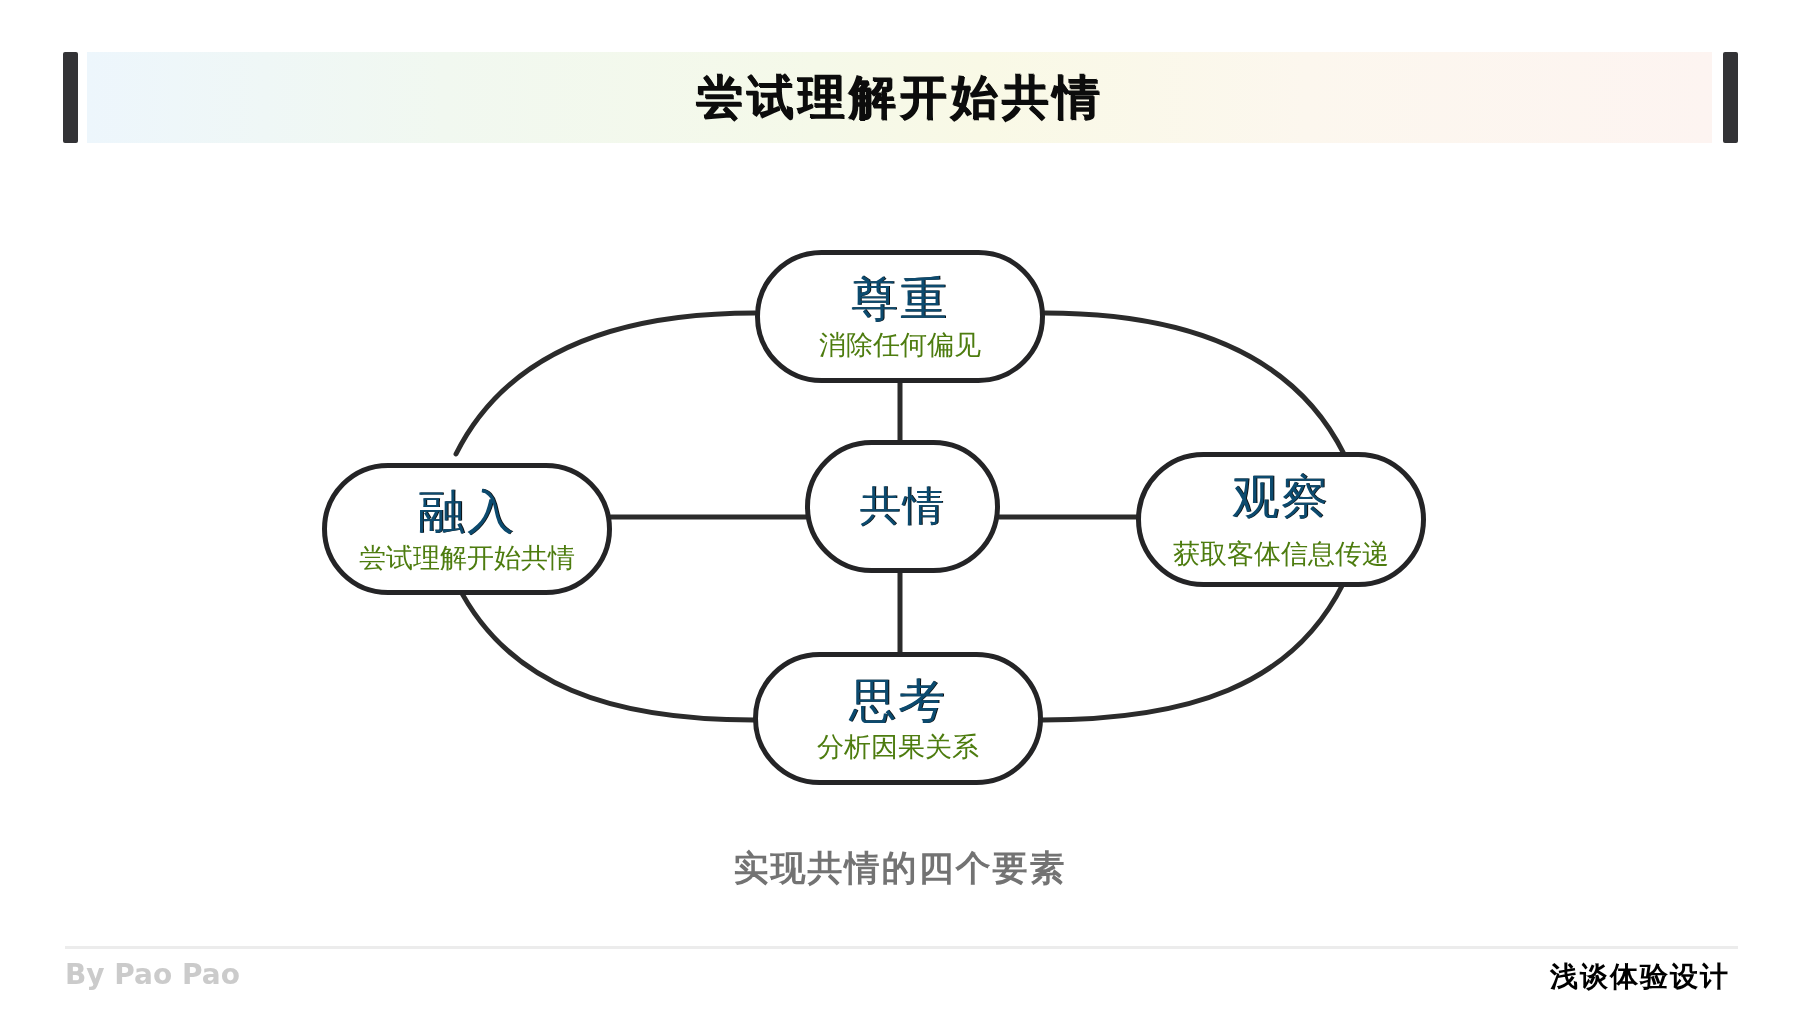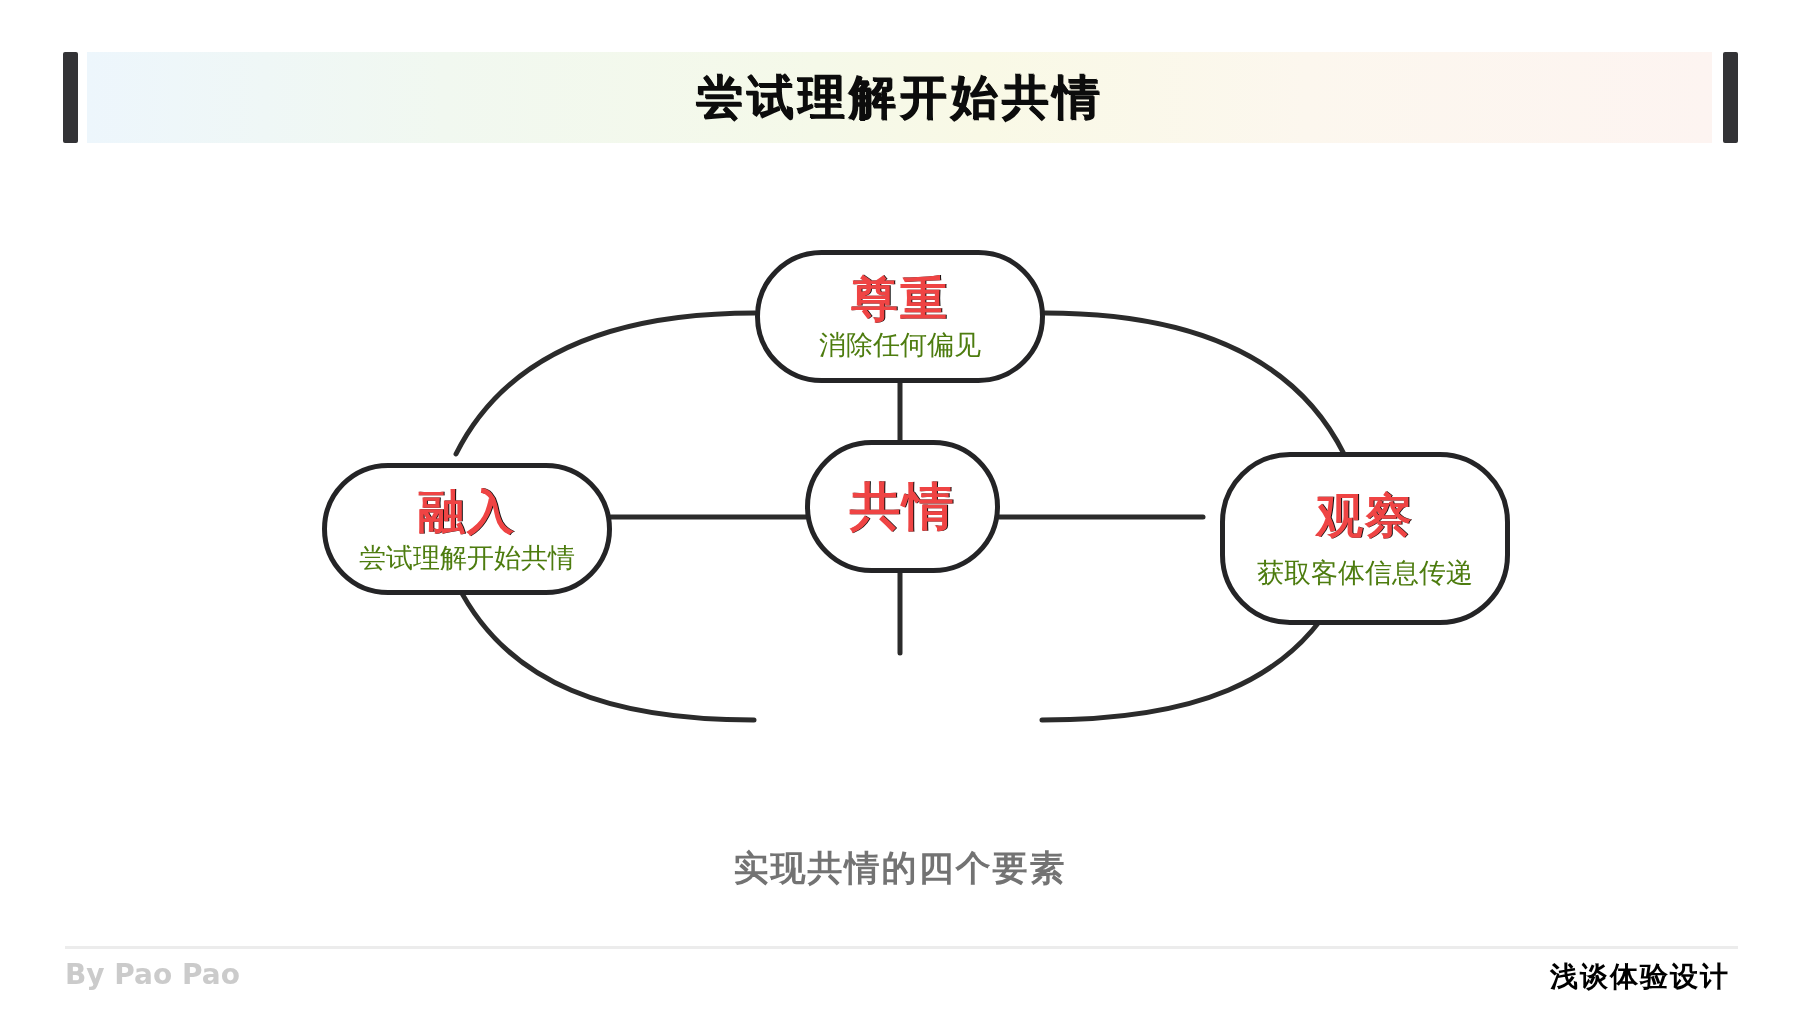--- a/index.html
+++ b/index.html
@@ -14,29 +14,29 @@
     background:linear-gradient(90deg,#edf6fc 0%,#f1f8f0 22%,#f5f9e9 45%,#f9f9e6 55%,#fcf7ee 75%,#fdf4f1 100%);
     display:flex;align-items:center;justify-content:center;}
   .banner-title{font-size:47px;font-weight:900;color:#0c0c0c;letter-spacing:4px;
     text-shadow:1px 1px 0 #0c0c0c;}
 
   
   .edges{position:absolute;left:0;top:0;width:1800px;height:1012px;}
   .node{position:absolute;background:#ffffff;border:5px solid #242426;border-radius:70px;
     box-sizing:border-box;display:flex;flex-direction:column;align-items:center;justify-content:center;
     gap:9px;z-index:2;}
-  .node-title{font-size:47px;font-weight:700;color:#ef4444;line-height:1;letter-spacing:2px;
+  .node-title{font-size:47px;font-weight:400;color:#0c4a6e;line-height:1;letter-spacing:2px;
     text-shadow:1px 0 0 #0f0f0f;}
   .node-sub{font-size:27px;font-weight:400;color:#4d7c0f;line-height:1;}
   .node.respect  {left:755px; top:250px; width:290px;height:133px;}
   .node.integrate{left:322px; top:463px; width:290px;height:132px;}
-  .node.observe  {left:1220px;top:452px; width:290px;height:173px;gap:20px;}
+  .node.observe  {left:1136px;top:452px; width:290px;height:135px;gap:20px;}
   .node.think    {left:753px; top:652px; width:290px;height:133px;}
   .node.center   {left:805px; top:440px; width:195px;height:133px;}
-  .node.center .node-title{font-size:51px;}
+  .node.center .node-title{font-size:41px;}
 
   .caption{position:absolute;left:0;top:845px;width:1800px;text-align:center;
     font-size:35px;font-weight:900;color:#737373;letter-spacing:2px;}
 
   
   .footer-rule{position:absolute;left:65px;top:946px;width:1673px;height:3px;background:#ececec;}
   .footer-author{position:absolute;left:65px;top:958px;font-size:28px;font-weight:700;color:#cbcbcb;}
   .footer-brand{position:absolute;right:70px;top:958px;font-size:28px;font-weight:700;color:#000000;letter-spacing:2px;}
 </style>
 </head>
@@ -69,20 +69,24 @@
   <div class="node integrate">
     <div class="node-title">融入</div>
     <div class="node-sub">尝试理解开始共情</div>
   </div>
 
   <div class="node observe">
     <div class="node-title">观察</div>
     <div class="node-sub">获取客体信息传递</div>
   </div>
 
+  <div class="node think">
+    <div class="node-title">思考</div>
+    <div class="node-sub">分析因果关系</div>
+  </div>
 
   <div class="node center">
     <div class="node-title">共情</div>
   </div>
 
   <div class="caption">实现共情的四个要素</div>
 
   <div class="footer-rule"></div>
   <div class="footer-author">By Pao Pao</div>
   <div class="footer-brand">浅谈体验设计</div>

